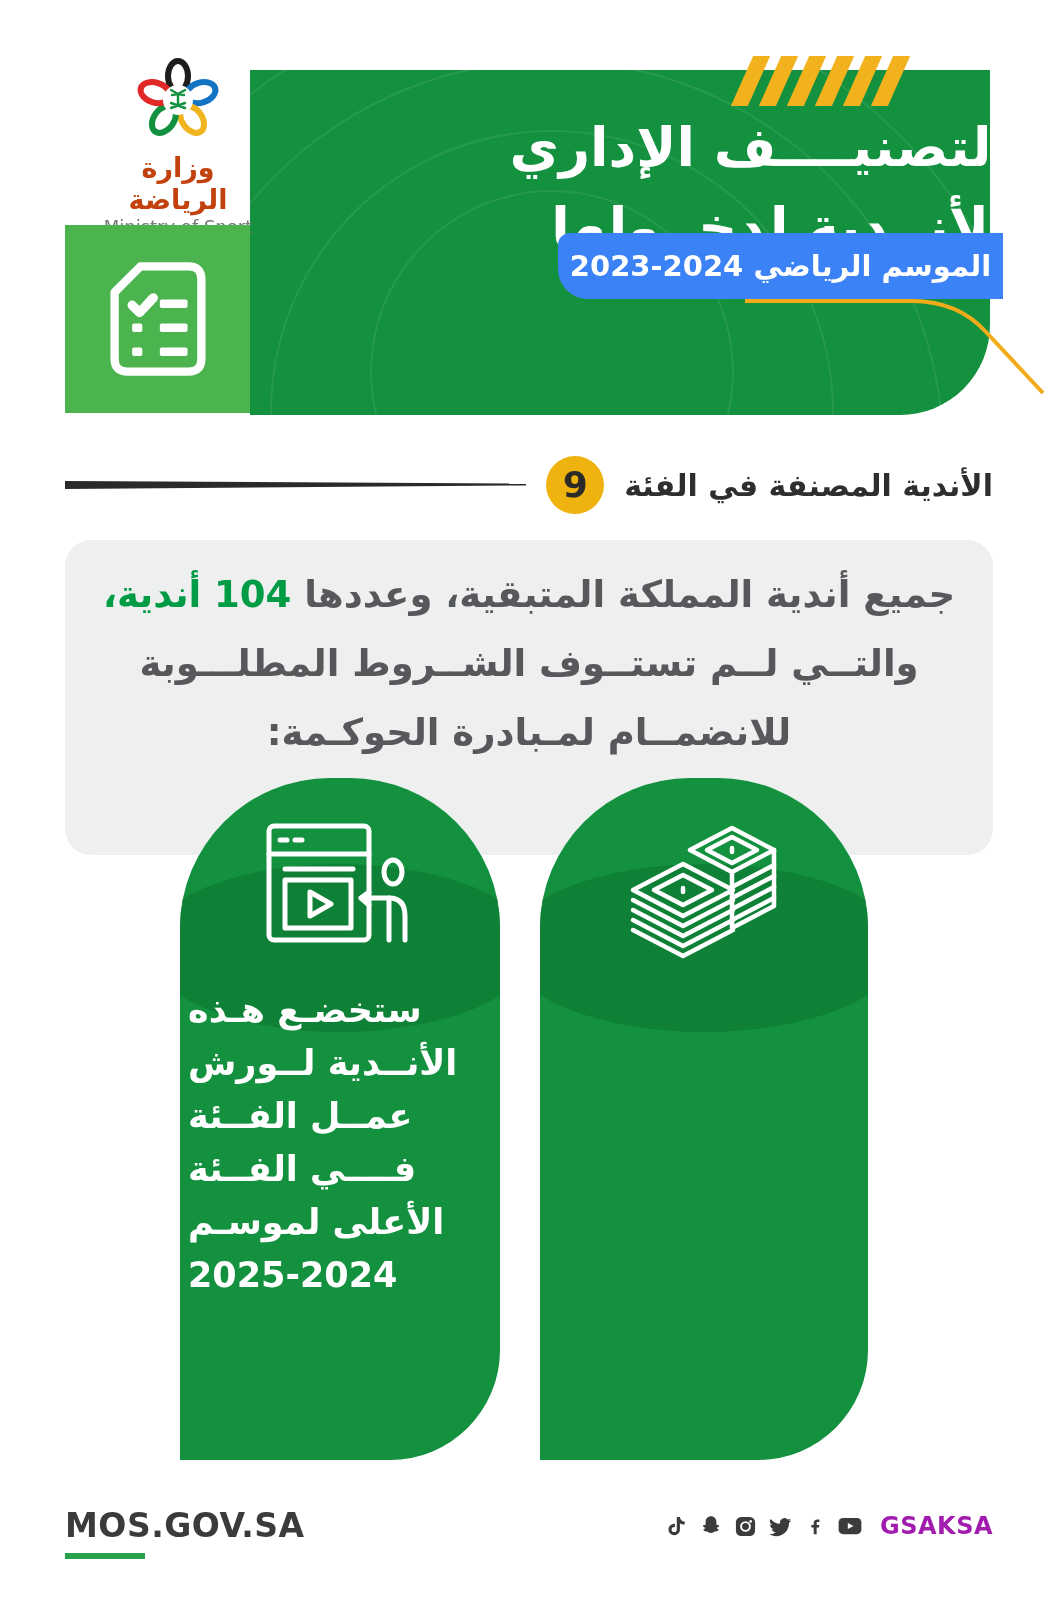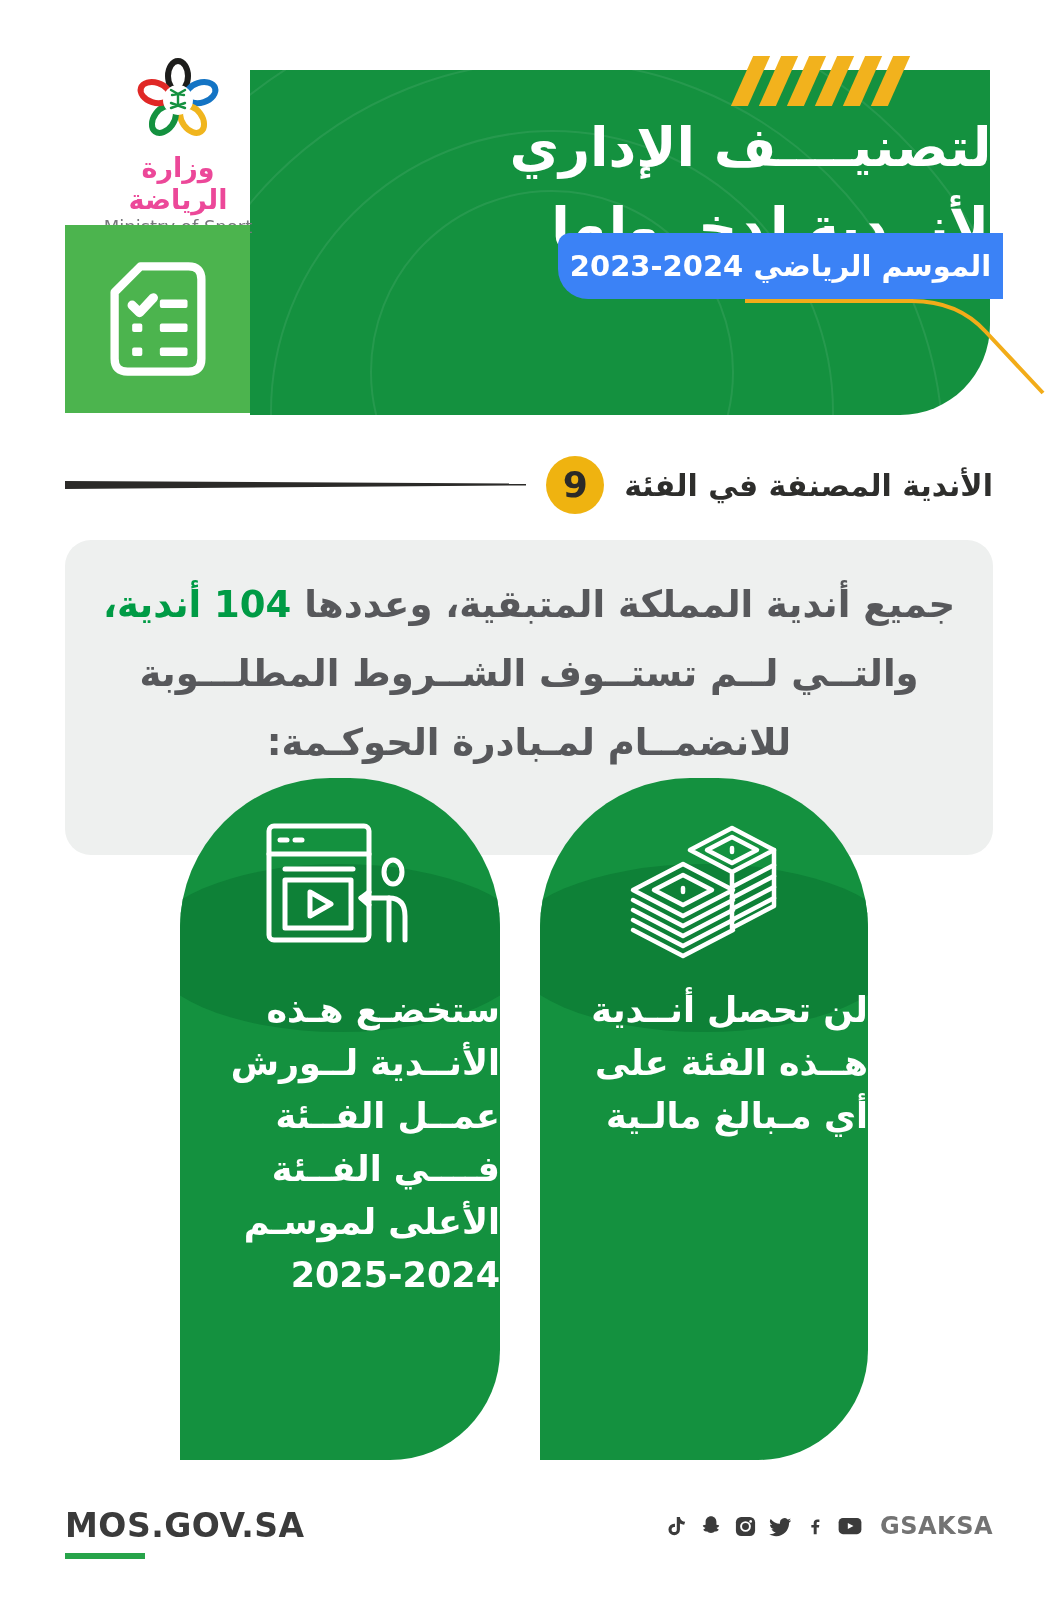--- a/index.html
+++ b/index.html
@@ -46,21 +46,21 @@
   .yellow-curve{
     position:absolute;left:0;top:0;width:1058px;height:1600px;
     pointer-events:none;z-index:1;
   }
   
   .logo{
     position:absolute;left:88px;top:58px;width:180px;text-align:center;
     direction:ltr;
   }
   .logo .flower{display:block;margin:0 auto;}
-  .logo-ar{font-size:27px;font-weight:700;color:#ec4899;line-height:32px;margin-top:2px;}
+  .logo-ar{font-size:27px;font-weight:700;color:#c2410c;line-height:32px;margin-top:2px;}
   .logo-en{font-size:18px;font-weight:400;color:#77787C;line-height:22px;}
   
   .check-box{
     position:absolute;left:65px;top:225px;width:185px;height:188px;
     background:#4CB44E;display:flex;align-items:center;justify-content:center;
   }
   
   .section-row{
     position:absolute;left:65px;right:65px;top:456px;height:58px;
     display:flex;direction:ltr;align-items:center;gap:20px;
@@ -72,21 +72,21 @@
     text-align:center;flex:0 0 auto;
   }
   .section-heading{
     direction:rtl;font-size:30px;font-weight:800;color:#2E2E2C;white-space:nowrap;
   }
   
   .summary-box{
     position:absolute;left:65px;top:540px;width:928px;height:315px;
     background:#EEF0EF;border-radius:26px;z-index:0;
     text-align:center;direction:rtl;color:#57585B;
-    font-size:37px;font-weight:800;line-height:69px;padding-top:30px;
+    font-size:37px;font-weight:800;line-height:69px;padding-top:20px;
     box-sizing:border-box;
   }
   .summary-box .hl{color:#009B45;}
   
   .cards-row{
     position:absolute;left:180px;top:778px;display:flex;gap:40px;
     direction:ltr;z-index:2;
   }
   .card{
     position:relative;height:682px;background:#14913F;
@@ -95,37 +95,37 @@
   .card.c1{width:320px;}
   .card.c2{width:328px;}
   .card::before{
     content:"";position:absolute;left:-34px;right:-34px;top:86px;height:168px;
     background:#0E8137;border-radius:50%;
   }
   .card-icon{
     position:absolute;top:44px;left:0;right:0;display:flex;justify-content:center;
   }
   .card-text{
-    position:absolute;top:206px;left:0;right:0;text-align:right;direction:rtl;
-    color:#ffffff;font-weight:700;font-size:35px;line-height:53px;
+    position:absolute;top:206px;left:0;right:0;text-align:left;direction:rtl;
+    color:#ffffff;font-weight:700;font-size:35px;line-height:53px;padding-left:8px;
   }
   
   .footer-site{
     position:absolute;left:65px;top:1506px;direction:ltr;text-align:left;
   }
   .footer-site .site{
     font-size:33px;font-weight:800;color:#3B3B3B;letter-spacing:0.5px;
   }
   .footer-site .underline{width:80px;height:6px;background:#27A44A;margin-top:8px;}
   .social-row{
     position:absolute;right:65px;top:1512px;display:flex;direction:ltr;
     align-items:center;gap:11px;
   }
   .social-row svg{display:block;}
-  .handle{font-size:24px;font-weight:800;color:#737373;margin-left:6px;letter-spacing:0.5px;}
+  .handle{font-size:24px;font-weight:800;color:#a21caf;margin-left:6px;letter-spacing:0.5px;}
 </style>
 </head>
 <body>
 
 <div class="canvas">
 
   <div class="header-green">
     <div class="arc a1"></div>
     <div class="arc a2"></div>
     <div class="arc a3"></div>
@@ -244,25 +244,20 @@
             <path d="M54 42 L104 68 L54 94 L4 68 Z"></path>
             <path d="M54 53 L83 68 L54 83 L25 68 Z"></path>
             <line x1="54" y1="66" x2="54" y2="70"></line>
             <path d="M4 78 L54 104 L104 78"></path>
             <path d="M4 88 L54 114 L104 88"></path>
             <path d="M4 98 L54 124 L104 98"></path>
             <path d="M4 108 L54 134 L104 108"></path>
           </g>
         </svg>
       </div>
-      <div class="card-text">
-        <div>لن تحصل أنــدية</div>
-        <div>هــذه الفئة على</div>
-        <div>أي مـبالغ مالـية</div>
-      </div>
     </div>
   </div>
 
   <div class="footer-site">
     <div class="site">MOS.GOV.SA</div>
     <div class="underline"></div>
   </div>
 
   <div class="social-row">
     <svg width="23" height="23" viewBox="0 0 24 24" fill="#3B3B3B">

